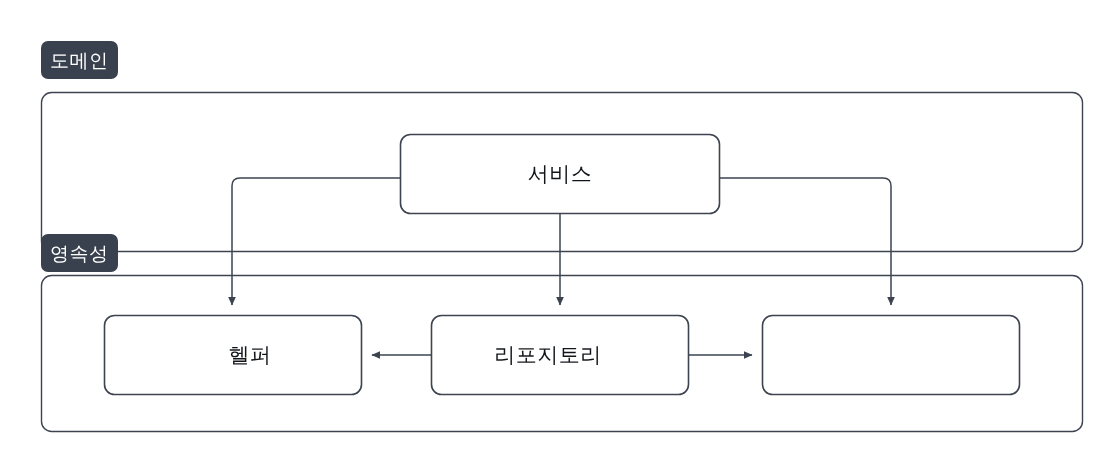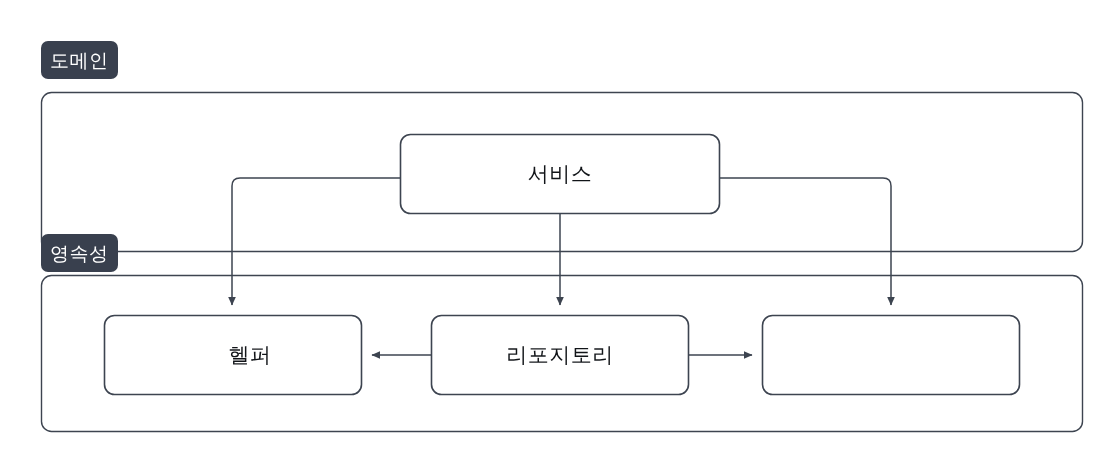--- a/index.html
+++ b/index.html
@@ -88,16 +88,16 @@
   </svg>
 
   <div class="group-badge" style="left:41px; top:41px; height:38px;">도메인</div>
 
   <div class="group-badge" style="left:41px; top:224px; height:38px;margin-top:10px;">영속성</div>
 
   <div class="node-label" style="left:400px; top:134px; width:320px; height:80px;">서비스</div>
 
   <div class="node-label" style="left:104px; top:315px; width:258px; height:80px;margin-left:17px;">헬퍼</div>
 
-  <div class="node-label" style="left:431px; top:315px; width:258px; height:80px;">리포지토리</div>
+  <div class="node-label" style="left:419px; top:315px; width:258px; height:80px;">리포지토리</div>
 
 
 </div>
 
 </body></html>

